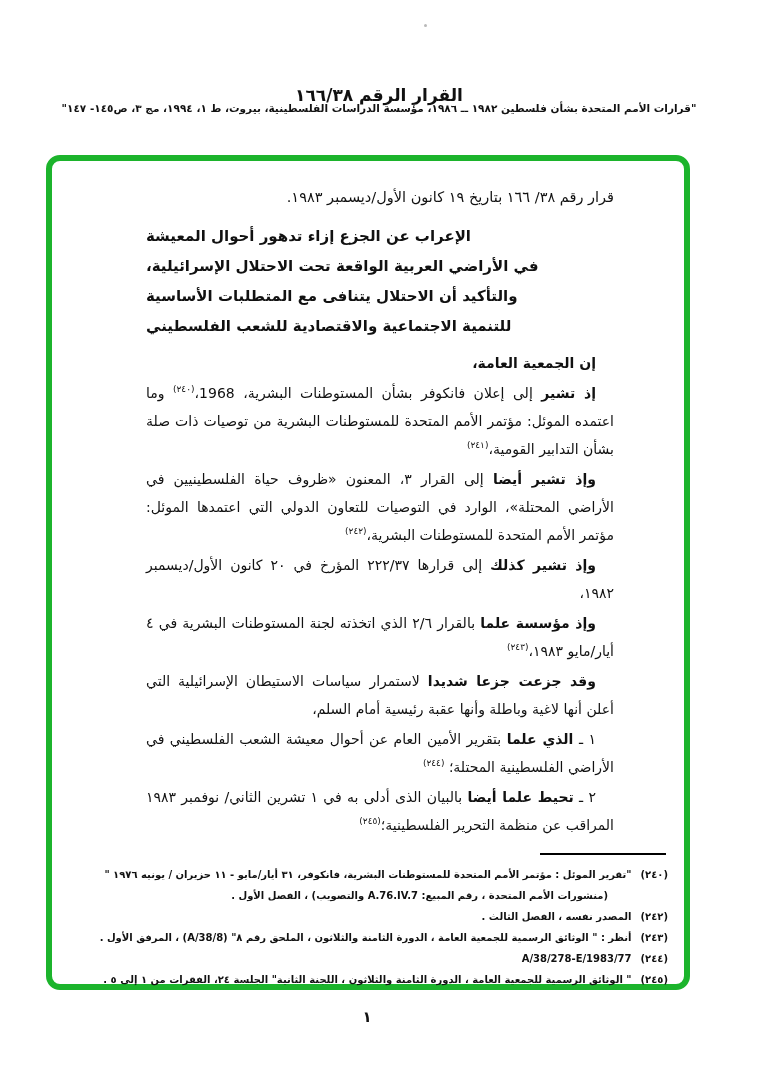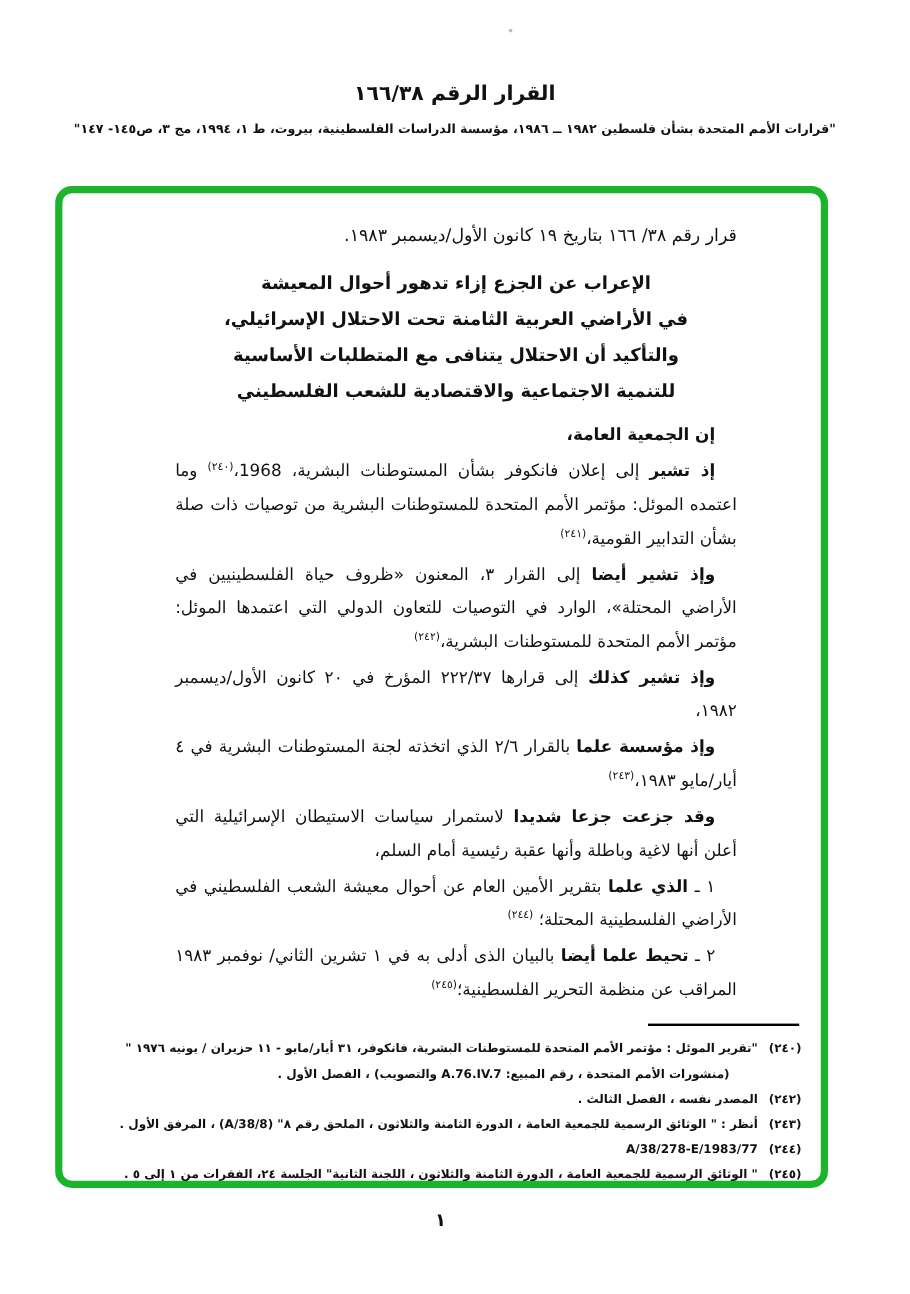--- a/index.html
+++ b/index.html
@@ -6,35 +6,35 @@
   .page {
     position:relative; width:758px; height:1078px; background:#ffffff;
     font-family:"DejaVu Sans", sans-serif; direction:rtl; color:#111;
     overflow:hidden;
   }
   .artifact-dot {
     position:absolute; left:424px; top:24px; width:3px; height:3px;
     background:#b9b9b9; border-radius:50%;
   }
   .doc-title {
-    position:absolute; top:68px; left:0; right:0; text-align:center;
+    position:absolute; top:85px; left:0; right:0; text-align:center;
     font-size:17px; font-weight:bold; letter-spacing:0.2px;
   }
   .doc-source {
     position:absolute; top:102px; left:0; right:0; text-align:center;
     font-size:10.5px; font-weight:bold; white-space:nowrap;
   }
   .frame {
     position:absolute; left:46px; top:155px; width:644px; height:835px;
     box-sizing:border-box; border:6px solid #1cb42c; border-radius:14px;
     background:#ffffff;
   }
   .body-col { margin:24px 70px 0 94px; }
   .date-line { margin:0 0 12px 0; font-size:14.5px; line-height:24px; }
-  .res-heading { text-align:center; font-weight:bold; font-size:15px; line-height:30px; margin:0 0 8px 0; }
+  .res-heading { text-align:left; font-weight:bold; font-size:15px; line-height:30px; margin:0 0 8px 0; }
   .opening { font-weight:bold; font-size:14px; line-height:28px; margin:0 0 2px 0; text-indent:18px; }
   .para {
     font-size:14px; line-height:28px; margin:0 0 2px 0;
     text-align:justify; text-indent:18px;
   }
   .para b { font-weight:bold;margin-top:47px; }
   sup { font-size:9px; line-height:0; vertical-align:super; }
   .footnotes { margin:14px 16px 0 20px; }
   .fn-sep {
     width:126px; height:0; border-top:2px solid #000;
@@ -61,21 +61,21 @@
   <div class="doc-title">القرار الرقم ٣٨‏/‏١٦٦</div>
   <div class="doc-source">"قرارات الأمم المتحدة بشأن فلسطين ١٩٨٢ ــ ١٩٨٦، مؤسسة الدراسات الفلسطينية، بيروت، ط ١، ١٩٩٤، مج ٣، ص١٤٥- ١٤٧"</div>
 
   <div class="frame" style="border-color: rgb(28, 180, 44);">
     <div class="body-col">
 
       <p class="date-line">قرار رقم ٣٨‏/‏ ١٦٦ بتاريخ ١٩ كانون الأول/ديسمبر ١٩٨٣.</p>
 
       <div class="res-heading">
         <div>الإعراب عن الجزع إزاء تدهور أحوال المعيشة</div>
-        <div>في الأراضي العربية الثامنة تحت الاحتلال الإسرائيلي،</div>
+        <div>في الأراضي العربية الواقعة تحت الاحتلال الإسرائيلية،</div>
         <div>والتأكيد أن الاحتلال يتنافى مع المتطلبات الأساسية</div>
         <div>للتنمية الاجتماعية والاقتصادية للشعب الفلسطيني</div>
       </div>
 
       <p class="opening">إن الجمعية العامة،</p>
 
       <p class="para"><b>إذ تشير</b><span> إلى إعلان فانكوفر بشأن المستوطنات البشرية، 1968،</span><sup>(٢٤٠)</sup><span> وما اعتمده الموئل: مؤتمر الأمم المتحدة للمستوطنات البشرية من توصيات ذات صلة بشأن التدابير القومية،</span><sup>(٢٤١)</sup></p>
 
       <p class="para"><b>وإذ تشير أيضا</b><span> إلى القرار ٣، المعنون «ظروف حياة الفلسطينيين في الأراضي المحتلة»، الوارد في التوصيات للتعاون الدولي التي اعتمدها الموئل: مؤتمر الأمم المتحدة للمستوطنات البشرية،</span><sup>(٢٤٢)</sup></p>
 

